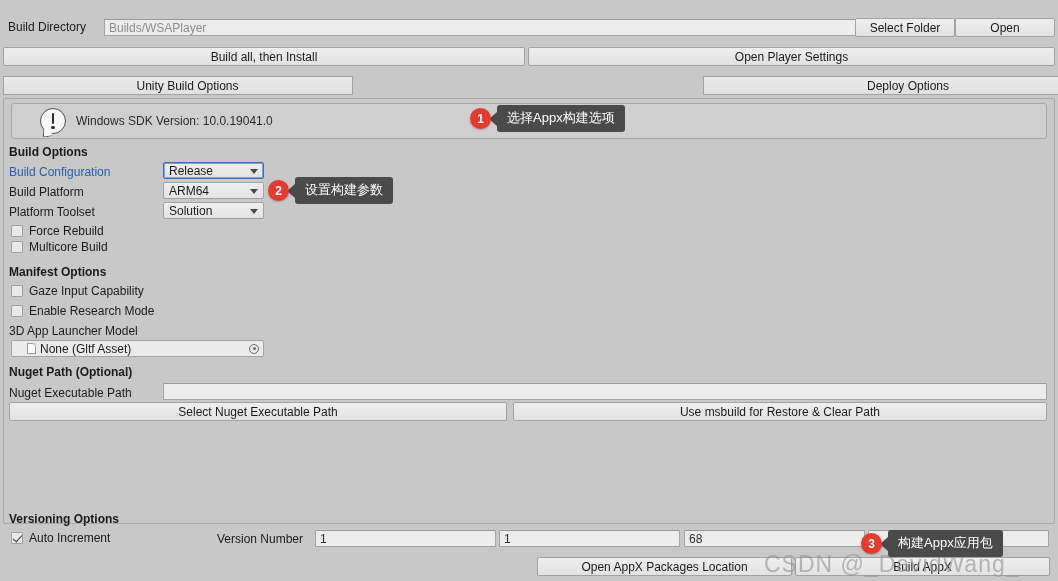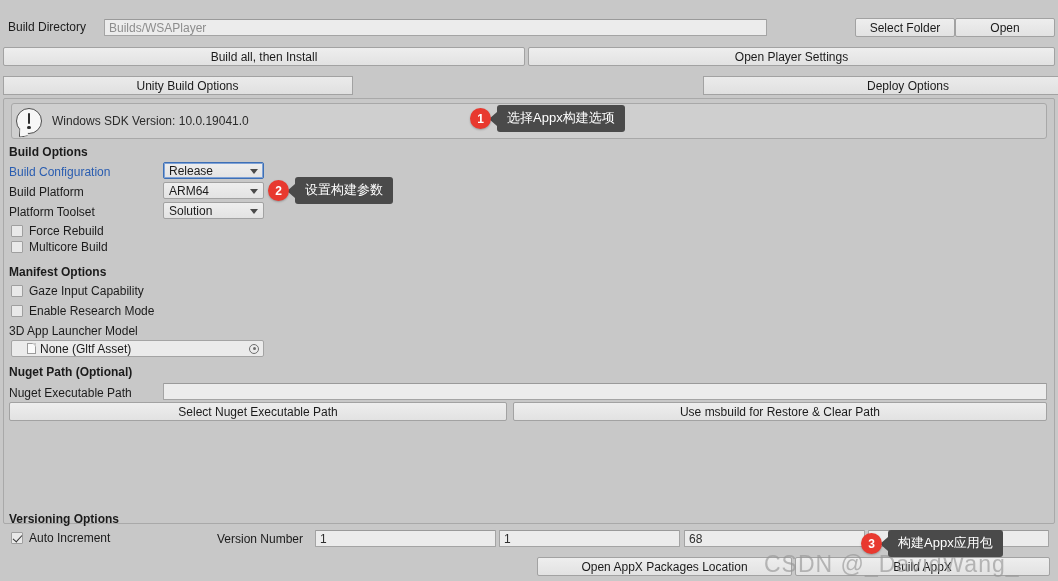--- a/index.html
+++ b/index.html
@@ -132,21 +132,21 @@
     content: ""; position: absolute; left: 2.5px; top: 2.5px;
     width: 3px; height: 3px; background: #6e6e6e; border-radius: 50%;
   }
 
   
   .helpbox {
     background: #cfcfcf;
     border: 1px solid #a8a8a8;
     border-radius: 3px;
     display: flex; align-items: center;
-    padding-left: 4px;
+    padding-left: 28px;
     gap: 10px;
   }
   .info-icon {
     width: 26px; height: 26px; flex: none;
     position: relative;
   }
   .info-icon .bubble {
     position: absolute; inset: 0;
     background: #f7f7f7;
     border: 1.6px solid #4d4d4d;
@@ -215,21 +215,21 @@
     font-family: "Liberation Sans", sans-serif;
   }
 </style>
 </head>
 <body>
 
 <div id="root">
 
   <div style="position:absolute; left:8px; top:21px;" class="lbl">Build Directory</div>
 
-  <div class="ufield placeholder" style="position:absolute; left:104px; top:19px; width:663px;">Builds/WSAPlayer</div>
+  <div class="ufield placeholder" style="position:absolute; left:104px; top:19px; width:888px;">Builds/WSAPlayer</div>
 
   <div class="ubtn" style="position:absolute; left:855px; top:18px; width:100px;">Select Folder</div>
 
   <div class="ubtn" style="position:absolute; left:955px; top:18px; width:100px;">Open</div>
 
   <div class="ubtn" style="position:absolute; left:3px; top:47px; width:522px;">Build all, then Install</div>
 
   <div class="ubtn" style="position:absolute; left:528px; top:47px; width:527px;">Open Player Settings</div>
 
   <div class="utab" style="position:absolute; left:3px; top:76px; width:350px;padding-left:19px;">Unity Build Options</div>

